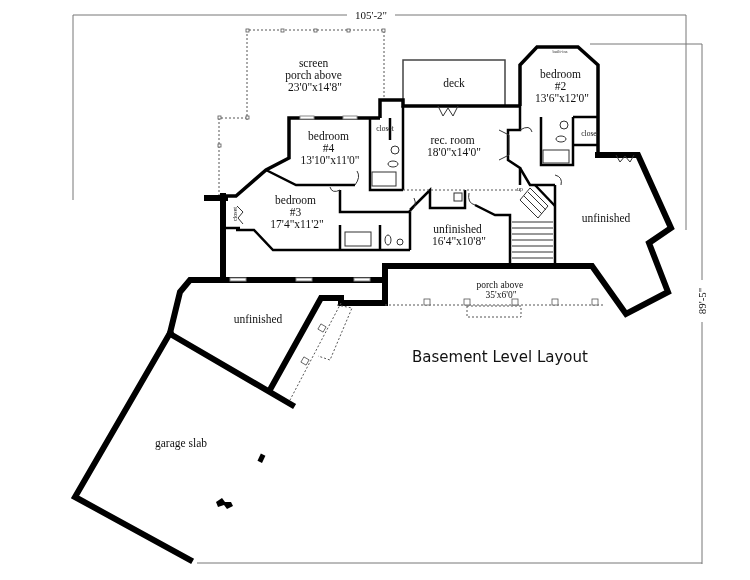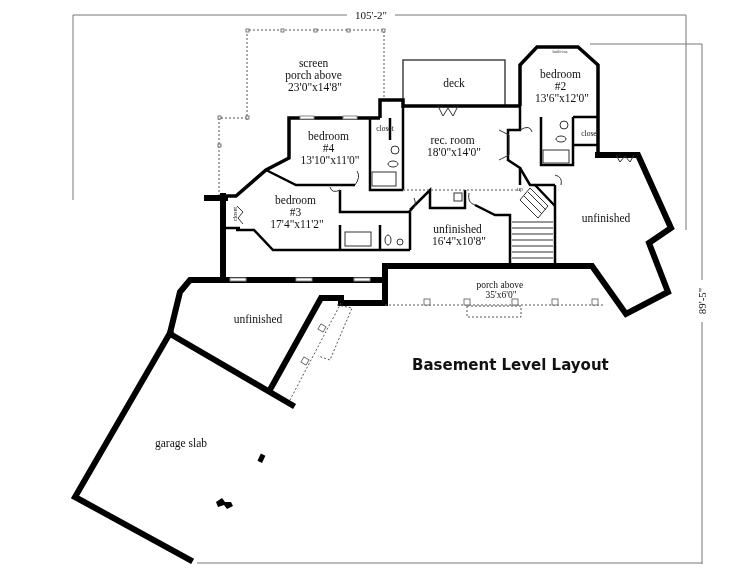--- a/index.html
+++ b/index.html
@@ -9,21 +9,21 @@
   .wall-med { stroke: #000; stroke-width: 3.5; fill: none; stroke-linejoin: miter; }
   .wall-thin { stroke: #000; stroke-width: 2.5; fill: none; }
   .fixture { stroke: #333; stroke-width: 1; fill: none; }
   .dashed { stroke: #555; stroke-width: 1; fill: none; stroke-dasharray: 2 2; }
   .dimline { stroke: #777; stroke-width: 1; fill: none; }
   .window { stroke: #888; stroke-width: 1; fill: #fff; }
   .room-label { font-family: "Liberation Serif", serif; font-size: 11.5px; fill: #111; text-anchor: middle; }
   .small-label { font-family: "Liberation Serif", serif; font-size: 7.5px; fill: #111; text-anchor: middle; }
   .tiny-label { font-family: "Liberation Serif", serif; font-size: 4.5px; fill: #333; text-anchor: middle; }
   .dim-label { font-family: "Liberation Serif", serif; font-size: 11px; fill: #111; text-anchor: middle; }
-  .caption { position: absolute; left: 412px; top: 356px; font-family: "DejaVu Sans", sans-serif; font-size: 15px; color: #111; white-space: nowrap; font-weight: bold; }
+  .caption { position: absolute; left: 412px; top: 348px; font-family: "DejaVu Sans", sans-serif; font-size: 15px; color: #111; white-space: nowrap; }
   .post { stroke: #555; stroke-width: 0.8; fill: #fff; }
 </style>
 </head>
 <body>
 
 <svg id="plan" viewBox="0 0 750 580" xmlns="http://www.w3.org/2000/svg">
 
   <g>
     <line class="dimline" x1="73" y1="15" x2="347" y2="15"></line>
     <line class="dimline" x1="395" y1="15" x2="686" y2="15"></line>

